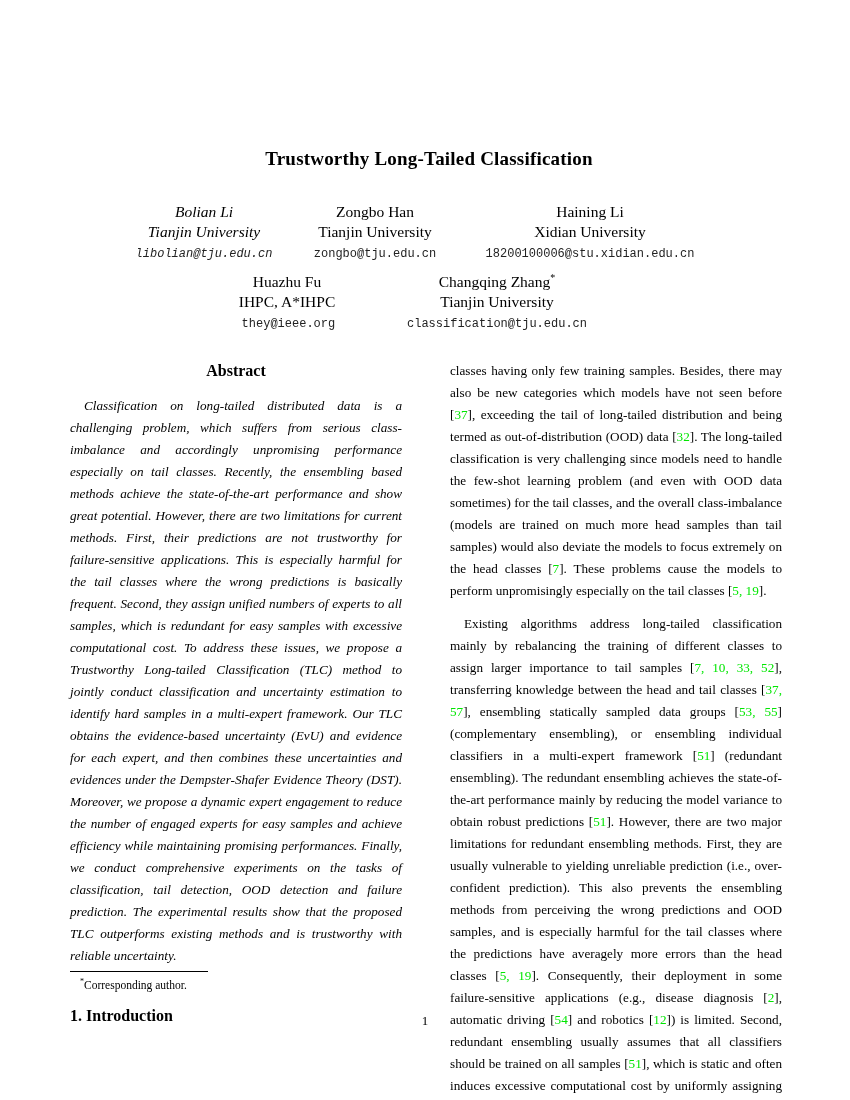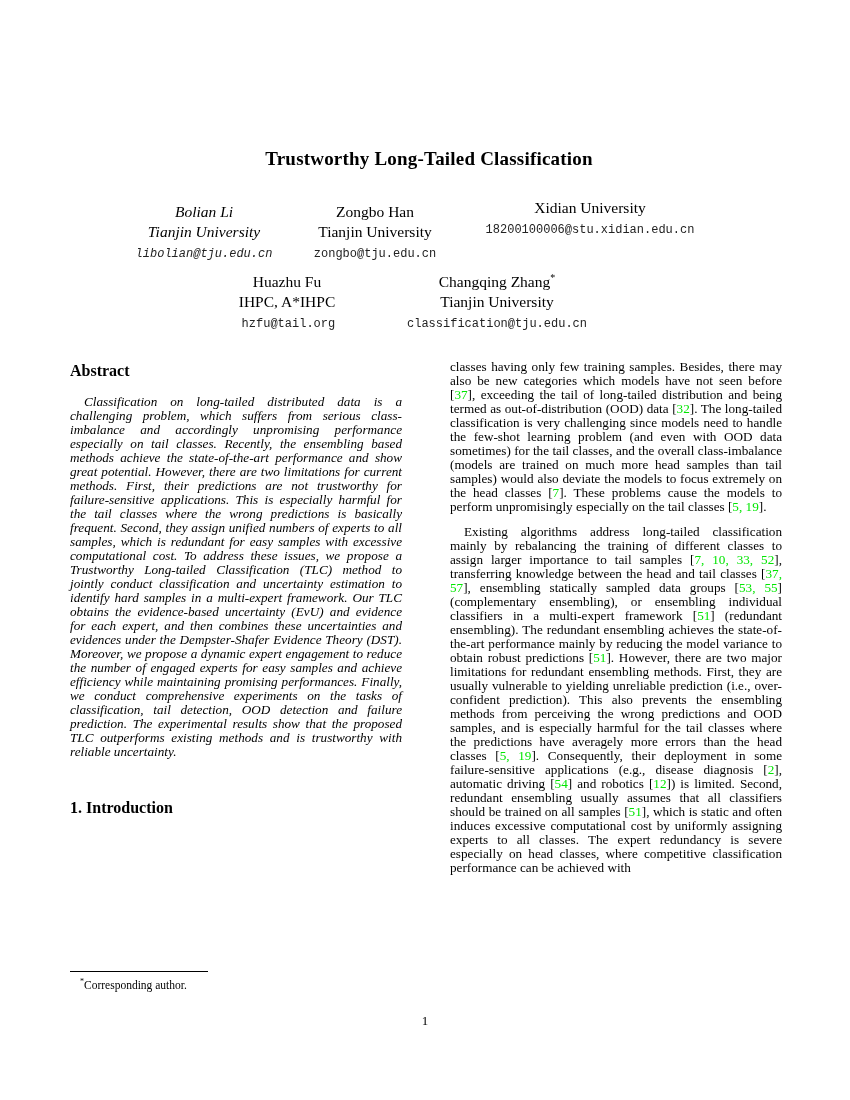--- a/index.html
+++ b/index.html
@@ -45,28 +45,28 @@
     text-align: right;
   }
   .col {
     position: absolute;
     width: 332px;
   }
   .col-left  { left: 70px;  top: 362px; }
   .col-right { left: 450px; top: 360px; }
   .abstract-heading {
     margin: 0 0 15px 0;
-    text-align: left;
+    text-align: center;
     font-size: 16px;
     font-weight: bold;
   }
   .par {
     margin: 0 0 11px 0;
     font-size: 13.2px;
-    line-height: 14px;
+    line-height: 22px;
     text-align: justify;
   }
   .indent { text-indent: 14px; }
   .abstract-text {
     font-style: italic;
     text-indent: 14px;
   }
   .section-heading {
     margin: 40px 0 11px 0;
     font-size: 16px;
@@ -110,28 +110,29 @@
     <div class="auth-email">libolian@tju.edu.cn</div>
   </div>
 
   <div class="auth" style="left:375px; top:198px;">
     <div class="auth-name"><span>Zongbo Han</span><sup></sup></div>
     <div class="auth-affil">Tianjin University</div>
     <div class="auth-email">zongbo@tju.edu.cn</div>
   </div>
 
   <div class="auth" style="left:590px; top:198px;">
+    <div class="auth-name"><span>Haining Li</span><sup></sup></div>
     <div class="auth-affil">Xidian University</div>
     <div class="auth-email">18200100006@stu.xidian.edu.cn</div>
   </div>
 
   <div class="auth" style="left:287px; top:268px;">
     <div class="auth-name"><span>Huazhu Fu</span><sup></sup></div>
     <div class="auth-affil">IHPC, A*IHPC</div>
-    <div class="auth-email">hzfu@tail.org</div>
+    <div class="auth-email">they@ieee.org</div>
   </div>
 
   <div class="auth" style="left:497px; top:268px;">
     <div class="auth-name"><span>Changqing Zhang</span><sup>*</sup></div>
     <div class="auth-affil">Tianjin University</div>
     <div class="auth-email">classification@tju.edu.cn</div>
   </div>
 
   <div class="col col-left">
     <h2 class="abstract-heading">Abstract</h2>

